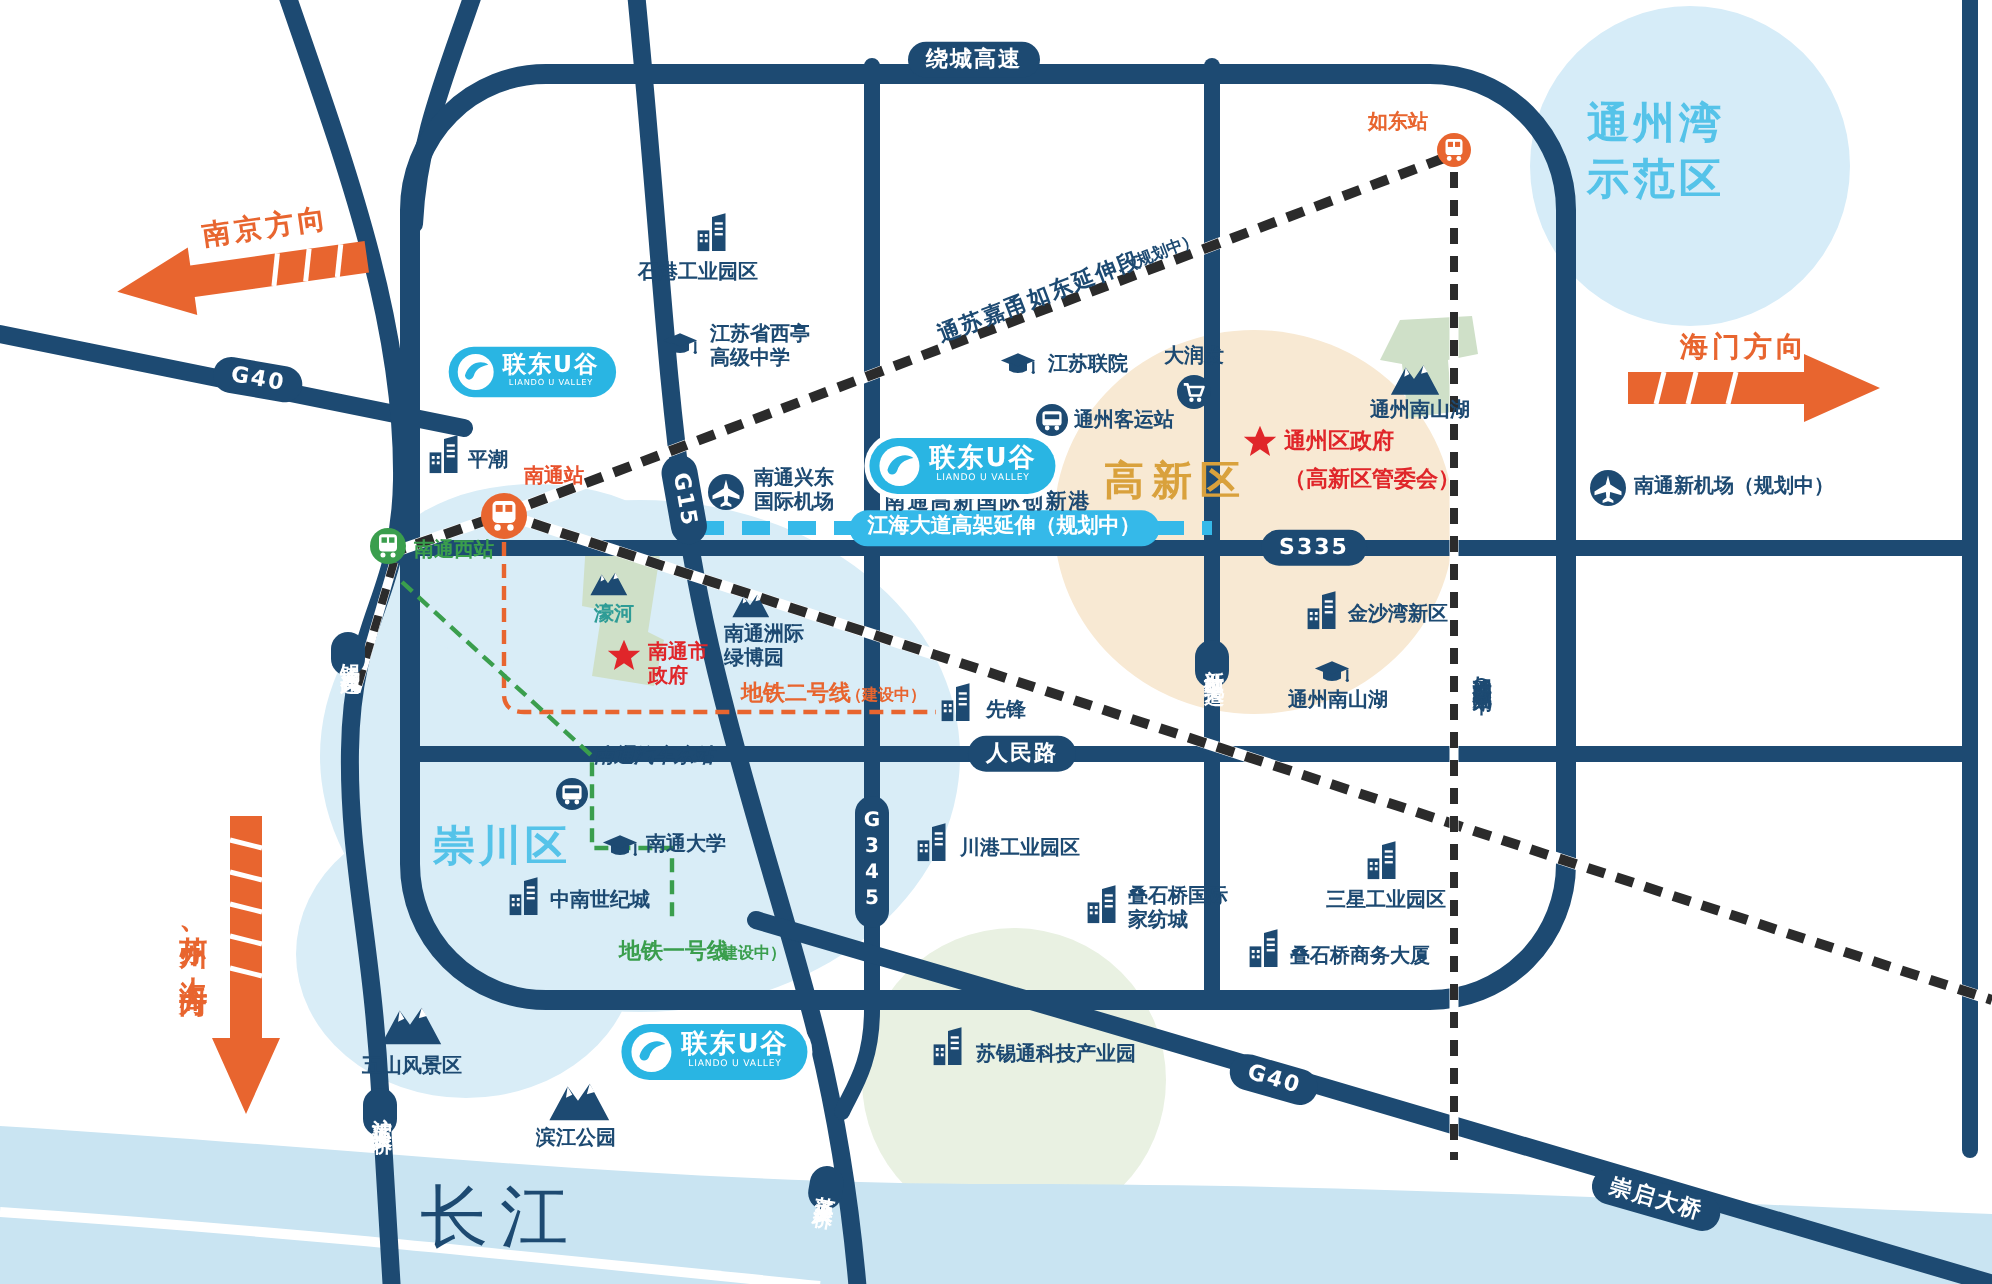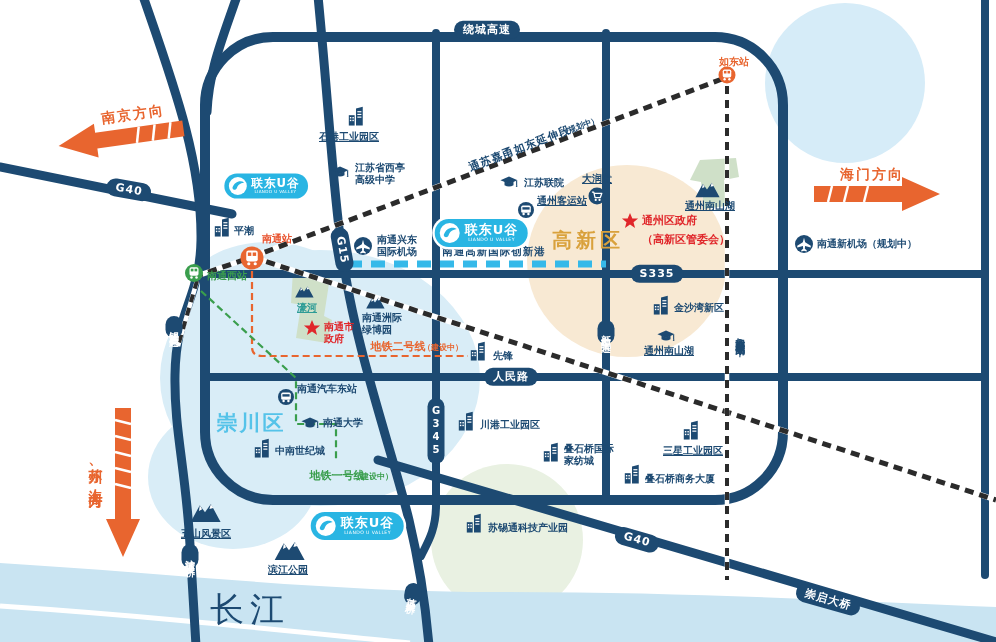--- a/index.html
+++ b/index.html
@@ -20,23 +20,23 @@
   .metro2-sm{color:#e8652f;font-size:8px;}
   .metro1{color:#3a9e4d;font-size:11px;}
   .metro1-sm{color:#3a9e4d;font-size:8px;}
   .region-cyan{color:#55c3e9;font-size:21px;letter-spacing:2px;line-height:1.32;}
   .region-gold{color:#d9a13c;font-size:20px;letter-spacing:4px;}
   .river{color:#1d4a72;font-size:34px;letter-spacing:6px;font-family:"Liberation Serif",serif;font-weight:400;}
   .dir{color:#e8652f;font-size:14px;letter-spacing:2px;}
   .dir-v{color:#e8652f;font-size:14px;writing-mode:vertical-rl;text-orientation:upright;letter-spacing:2px;}
   .tagline{color:#1d4a72;font-size:10.5px;letter-spacing:1px;}
   .poi{position:absolute;font-size:10px;font-weight:700;color:#1d4a72;line-height:1.2;white-space:pre;}
-  .poi.c{transform:translate(-50%,-50%);text-align:center;text-decoration:underline;}
+  .poi.c{transform:translate(-50%,-50%);text-align:center;}
   .poi.l{transform:translate(0,-50%);}
-  .poi.r{transform:translate(-100%,-50%);text-align:right;margin-left:35px;}
+  .poi.r{transform:translate(-100%,-50%);text-align:right;}
   .logo{position:absolute;background:#29b5e3;border-radius:15px;display:flex;align-items:center;
         gap:4px;padding:3px 9px 3px 4px;}
   .logo.bordered{box-shadow:0 0 0 2.5px #fff;}
   .logo-texts{display:flex;flex-direction:column;align-items:center;}
   .logo-name{color:#fff;font-weight:700;font-size:13px;letter-spacing:1px;line-height:1.1;white-space:nowrap;}
   .logo-sub{color:#fff;font-size:4.6px;line-height:1.3;letter-spacing:.4px;white-space:nowrap;}
 </style>
 </head>
 <body>
 
@@ -209,39 +209,42 @@
       <div class="lbl pill" style="left: 342px; top: 250px; transform: translate(-50%, -50%) rotate(80deg);">G15</div>
       <div class="lbl pill" style="left: 657px; top: 274px;">S335</div>
       <div class="lbl pill-v" style="left: 436px; top: 431px;">G345</div>
       <div class="lbl pill" style="left: 511px; top: 377px;">人民路</div>
       <div class="lbl pill-v" style="left: 606px; top: 332px;">新世纪大道</div>
       <div class="lbl pill-v" style="left: 174px; top: 327px;">锡通高速</div>
       <div class="lbl pill-v" style="left: 190px; top: 556px;">沪苏通大桥</div>
       <div class="lbl pill-v" style="left: 413px; top: 594px; transform: translate(-50%, -50%) rotate(10deg);">苏通大桥</div>
       <div class="lbl pill" style="left: 637px; top: 540px; transform: translate(-50%, -50%) rotate(16deg);">G40</div>
       <div class="lbl pill" style="left: 828px; top: 600px; transform: translate(-50%, -50%) rotate(16deg);">崇启大桥</div>
+      <div class="lbl pill-cyan" style="left: 502px; top: 264px;">江海大道高架延伸（规划中）</div>
       <div class="lbl rail-label" style="left: 520px; top: 149px; transform: translate(-50%, -50%) rotate(-21deg);">通苏嘉甬如东延伸段</div>
       <div class="lbl rail-label-sm" style="left: 580px; top: 127px; transform: translate(-50%, -50%) rotate(-21deg);">（规划中）</div>
       <div class="lbl rail-label-v" style="left: 740px; top: 336px;">如通苏湖城际（规划中）</div>
       <div class="lbl metro2" style="left: 398px; top: 347px;">地铁二号线</div>
       <div class="lbl metro2-sm" style="left: 443px; top: 348px;">（建设中）</div>
       <div class="lbl metro1" style="left: 337px; top: 476px;">地铁一号线</div>
       <div class="lbl metro1-sm" style="left: 373px; top: 477px;">（建设中）</div>
       <div class="lbl region-cyan" style="left: 251px; top: 424px;">崇川区</div>
+      <div class="lbl region-cyan" style="left: 828px; top: 76px;">通州湾
+示范区</div>
       <div class="lbl region-gold" style="left: 588px; top: 240px;">高新区</div>
       <div class="lbl river" style="left: 250px; top: 610px;">长江</div>
       <div class="lbl dir" style="left: 133px; top: 114px; transform: translate(-50%, -50%) rotate(-8deg);">南京方向</div>
       <div class="lbl dir" style="left: 872px; top: 174px;">海门方向</div>
       <div class="lbl dir-v" style="left: 96px; top: 471px;">苏州、上海方向</div>
       <div class="lbl tagline" style="left: 494px; top: 252px;">南通高新国际创新港</div>
       <div class="poi r" style="left: 714px; top: 62px; color: rgb(232, 101, 47);">如东站</div>
       <div class="poi l" style="left: 262px; top: 239px; color: rgb(232, 81, 44);">南通站</div>
       <div class="poi l" style="left: 207px; top: 276px; color: rgb(58, 158, 77);">南通西站</div>
-      <div class="poi l" style="left: 537px; top: 201px; text-decoration: underline;">通州客运站</div>
-      <div class="poi l" style="left: 297px; top: 389px;">南通汽车东站</div>
+      <div class="poi l" style="left: 537px; top: 211px;">通州客运站</div>
+      <div class="poi l" style="left: 297px; top: 379px; font-style: italic;">南通汽车东站</div>
       <div class="poi c" style="left: 349px; top: 137px;">石港工业园区</div>
       <div class="poi l" style="left: 234px; top: 231px;">平潮</div>
       <div class="poi l" style="left: 493px; top: 356px;">先锋</div>
       <div class="poi l" style="left: 674px; top: 308px;">金沙湾新区</div>
       <div class="poi l" style="left: 480px; top: 425px;">川港工业园区</div>
       <div class="poi l" style="left: 564px; top: 455px;">叠石桥国际
 家纺城</div>
       <div class="poi c" style="left: 693px; top: 451px;">三星工业园区</div>
       <div class="poi l" style="left: 645px; top: 479px;">叠石桥商务大厦</div>
       <div class="poi l" style="left: 488px; top: 528px;">苏锡通科技产业园</div>

